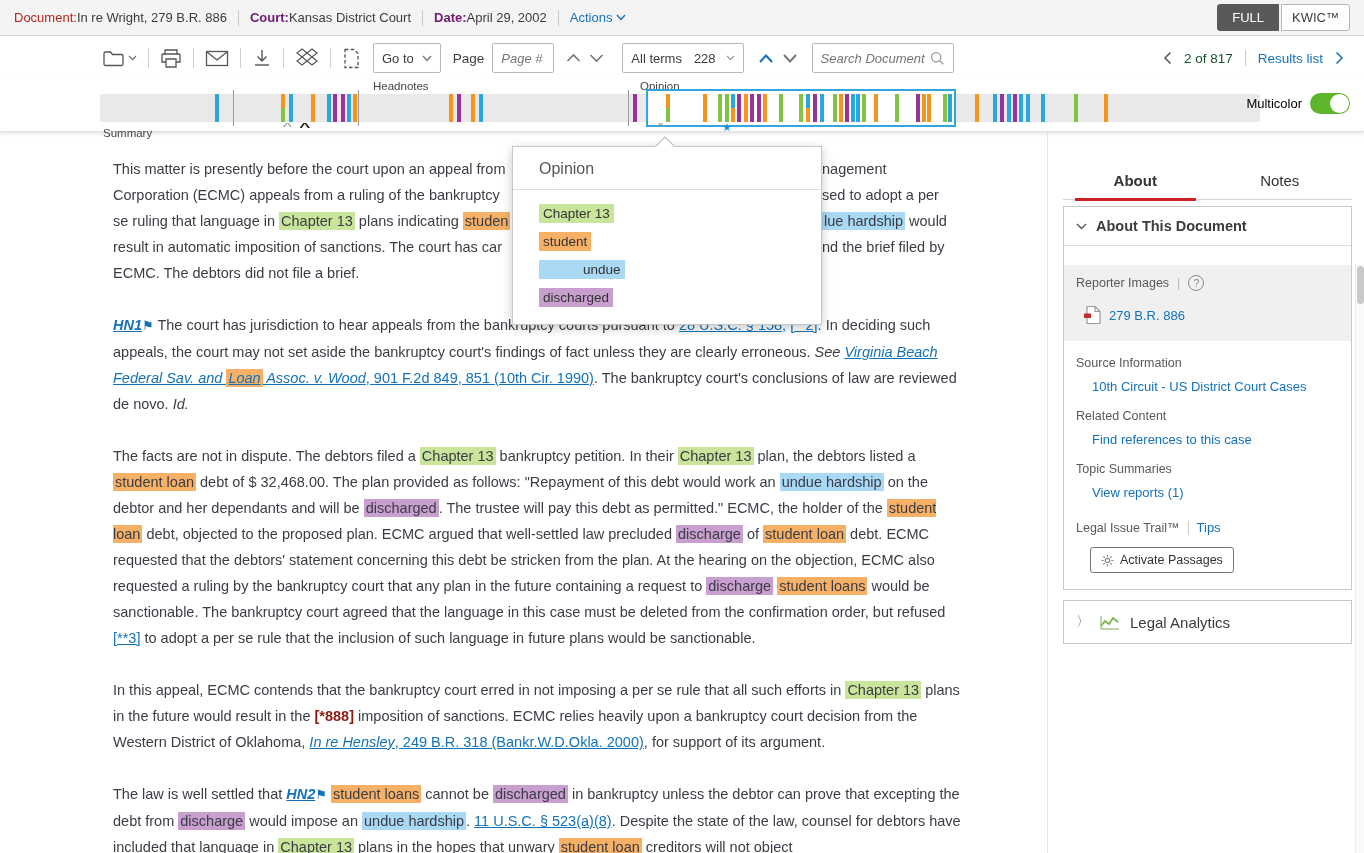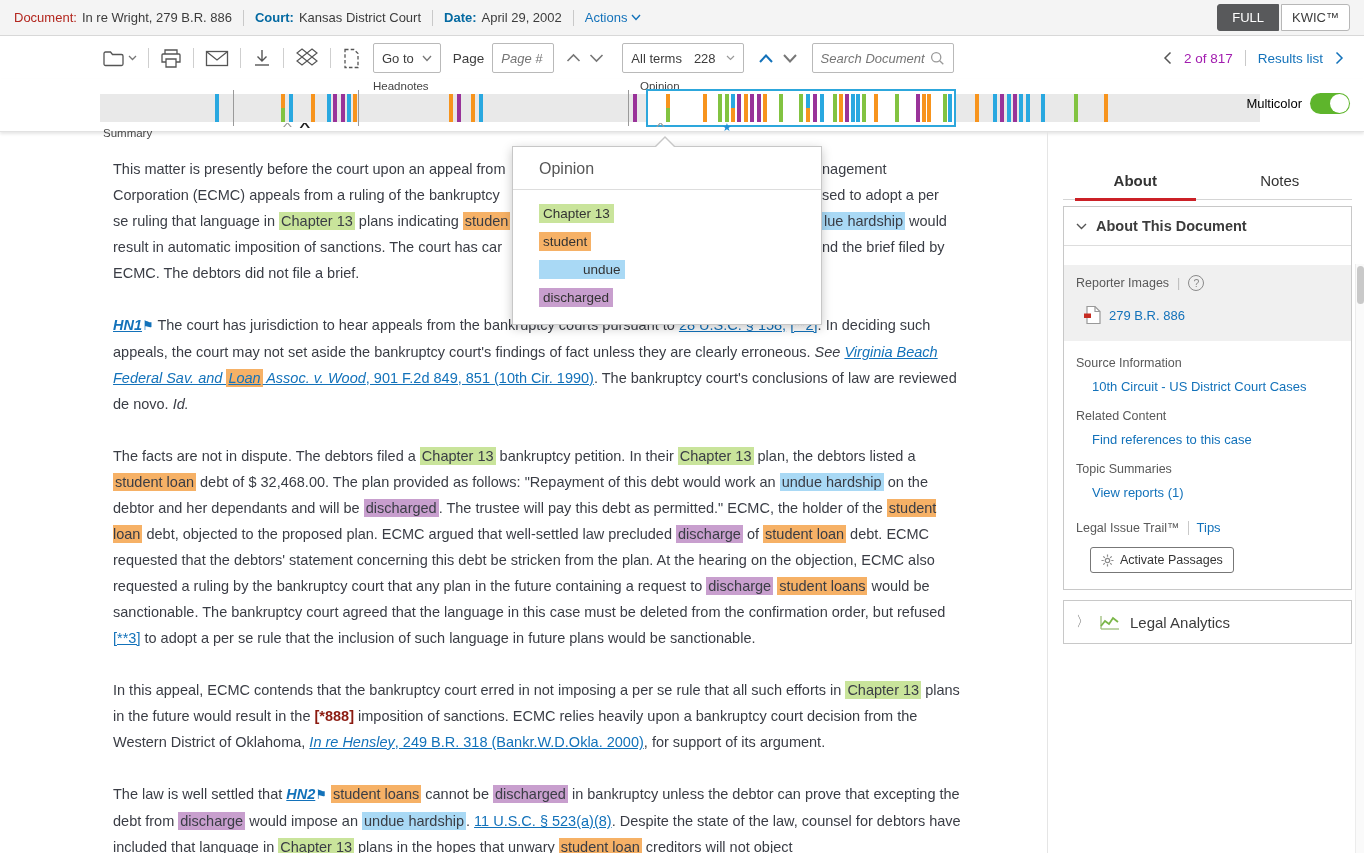--- a/index.html
+++ b/index.html
@@ -3,23 +3,23 @@
 <meta charset="utf-8">
 <style>
   * { margin:0; padding:0; box-sizing:border-box; }
   html,body { width:1364px; height:853px; }
   body { font-family:"Liberation Sans", sans-serif; background:#fff; color:#3a3d45; overflow:hidden; }
   .screen { position:relative; width:1364px; height:853px; overflow:hidden; background:#fff; }
 
   
   .topbar { position:absolute; top:0; left:0; width:1364px; height:36px; background:#f4f4f4;
             border-bottom:1px solid #d8d8d8; display:flex; align-items:center; padding:0 14px; font-size:13px; }
-  .topbar .grp { display:flex; align-items:center; gap:5px; }
+  .topbar .grp { display:flex; align-items:center; }
   .doc-label { color:#b3261e; }
-  .meta-label { color:#0369a1; font-weight:bold; }
+  .meta-label { color:#701a75; font-weight:bold; }
   .meta-value { color:#3c3c3c; }
   .vsep { width:1px; height:16px; background:#c9c9c9; margin:0 11px; }
   .actions { color:#1372ba; cursor:pointer; display:flex; align-items:center; gap:4px; }
   .tb-right { margin-left:auto; display:flex; gap:2px; }
   .btn-full { background:#58595b; color:#fff; border:1px solid #58595b; border-radius:3px 0 0 3px;
               font-size:13px; padding:5px 14px; font-family:inherit; }
   .btn-kwic { background:#fff; color:#3c3c3c; border:1px solid #b7b7b7; border-radius:0 3px 3px 0;
               font-size:13px; padding:5px 10px; font-family:inherit; }
 
   
@@ -33,21 +33,21 @@
   .page-label { font-size:13.5px; color:#3c3c3c; margin:0 8px 0 12px; }
   .page-input { width:62px; }
   .page-input input { border:none; outline:none; width:100%; font-style:italic; color:#8a8a8a; font-size:13px; font-family:inherit; }
   .chev-btn { background:none; border:none; padding:2px 4px; cursor:pointer; }
   .terms-box { gap:10px; margin-left:14px; cursor:pointer; }
   .terms-box .cnt { margin-left:2px; }
   .search-box { width:142px; margin-left:10px; justify-content:space-between; }
   .search-box input { border:none; outline:none; width:108px; font-style:italic; color:#8a8a8a; font-size:13px; font-family:inherit; }
   .nav-right { margin-left:auto; display:flex; align-items:center; gap:8px; font-size:13.5px; }
   .results-link { color:#1372ba; cursor:pointer; }
-  .pos-text { color:#a21caf; }
+  .pos-text { color:#14532d; }
 
   
   .timeline { position:absolute; top:79px; left:0; width:1364px; height:53px; background:#fff;
               border-bottom:1px solid #e2e2e2; box-shadow:0 2px 3px rgba(0,0,0,.10); }
   .tl-label { position:absolute; top:1px; font-size:11.5px; color:#444; }
   .tl-bar { position:absolute; left:100px; top:15px; width:1160px; height:28px; background:#e9e9e9; }
   .tl-div { position:absolute; top:-4px; width:1px; height:36px; background:#9a9a9a; }
   .tick { position:absolute; top:0; width:4px; height:28px; }
   .sel-box { position:absolute; left:546px; top:-5px; width:310px; height:38px; background:#fff;
              border:2px solid #2da7dc; }

